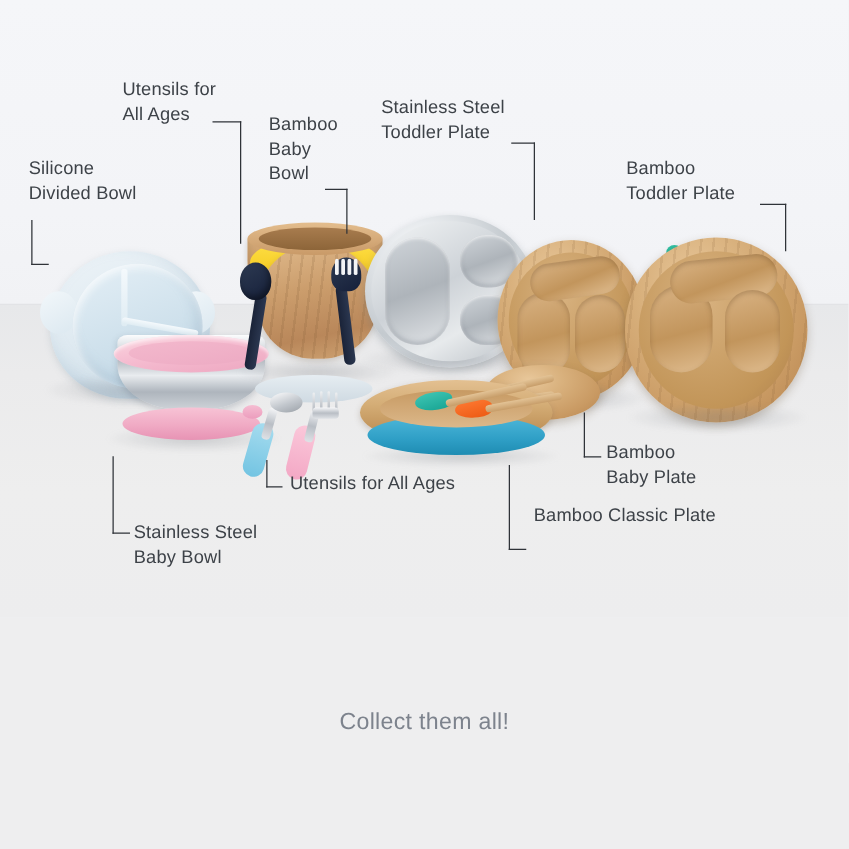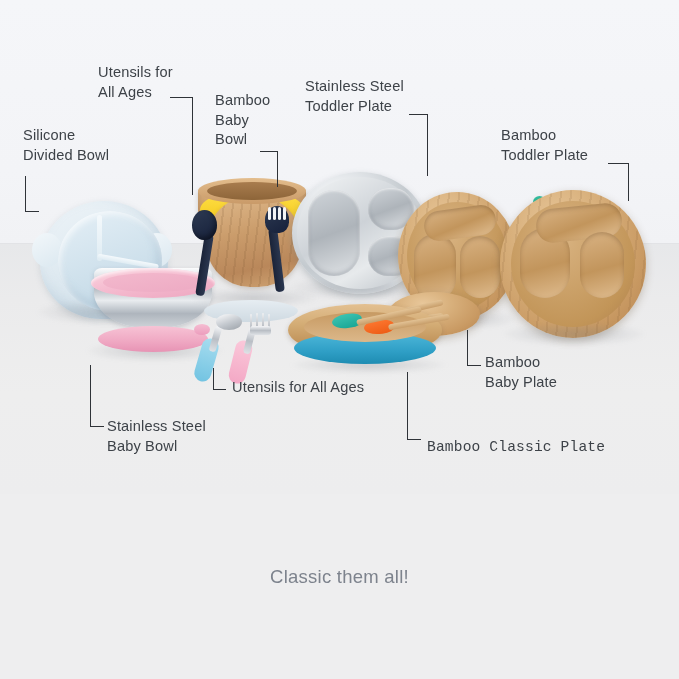--- a/index.html
+++ b/index.html
@@ -311,34 +311,34 @@
     <i class="v" style="left:19.6px;top:0;height:38px;"></i>
   </div>
 
   <div class="lbl" style="left:485px;top:353px;">Bamboo
 Baby Plate</div>
   <div class="leader" style="left:467px;top:330px;">
     <i class="v" style="left:0;top:0;height:36px;"></i>
     <i class="h" style="left:0;top:34.6px;width:14px;"></i>
   </div>
 
-  <div class="lbl" style="left:427px;top:438px;font-family:Liberation Mono, monospace;">Bamboo Classic Plate</div>
+  <div class="lbl" style="left:427px;top:404px;">Bamboo Classic Plate</div>
   <div class="leader" style="left:407px;top:372px;">
     <i class="v" style="left:0;top:0;height:68px;"></i>
     <i class="h" style="left:0;top:66.6px;width:14px;"></i>
   </div>
 
   <div class="lbl" style="left:232px;top:378px;">Utensils for All Ages</div>
   <div class="leader" style="left:213px;top:368px;">
     <i class="v" style="left:0;top:0;height:22px;"></i>
     <i class="h" style="left:0;top:20.6px;width:13px;"></i>
   </div>
 
   <div class="lbl" style="left:107px;top:417px;">Stainless Steel
 Baby Bowl</div>
   <div class="leader" style="left:90px;top:365px;">
     <i class="v" style="left:0;top:0;height:62px;"></i>
     <i class="h" style="left:0;top:60.6px;width:14px;"></i>
   </div>
 
-  <div class="subline">Classic them all!</div>
+  <div class="subline">Collect them all!</div>
 
 </div>
 
 </body></html>

